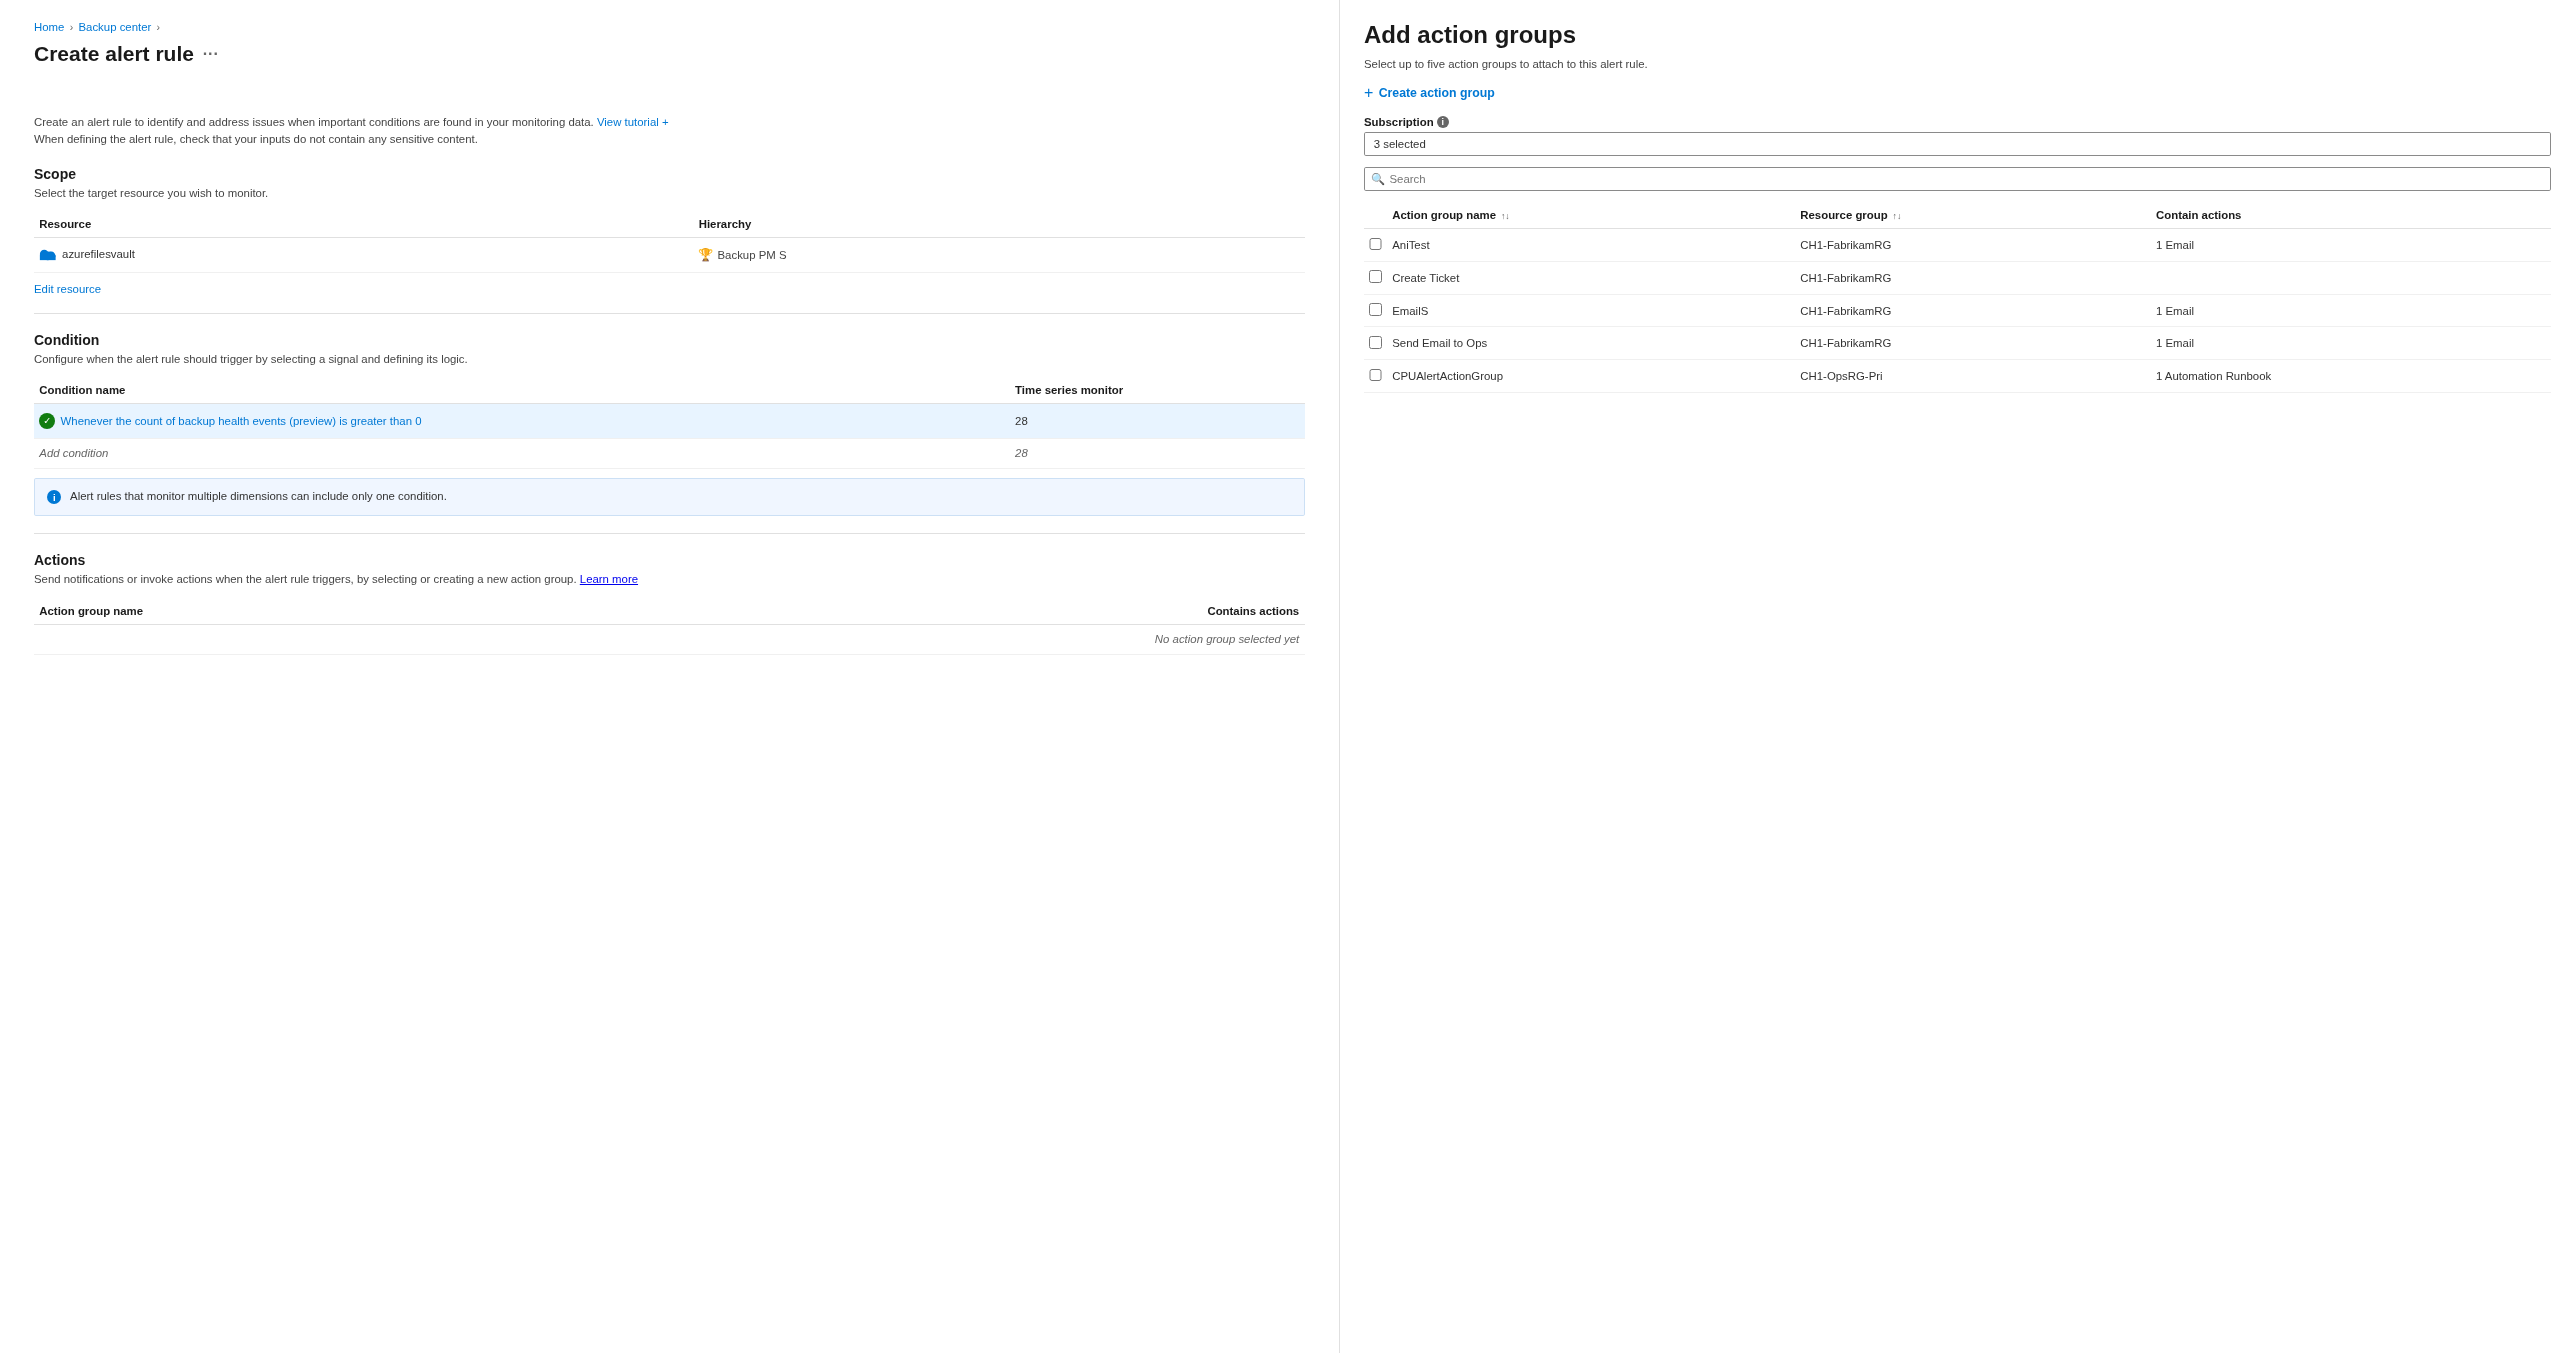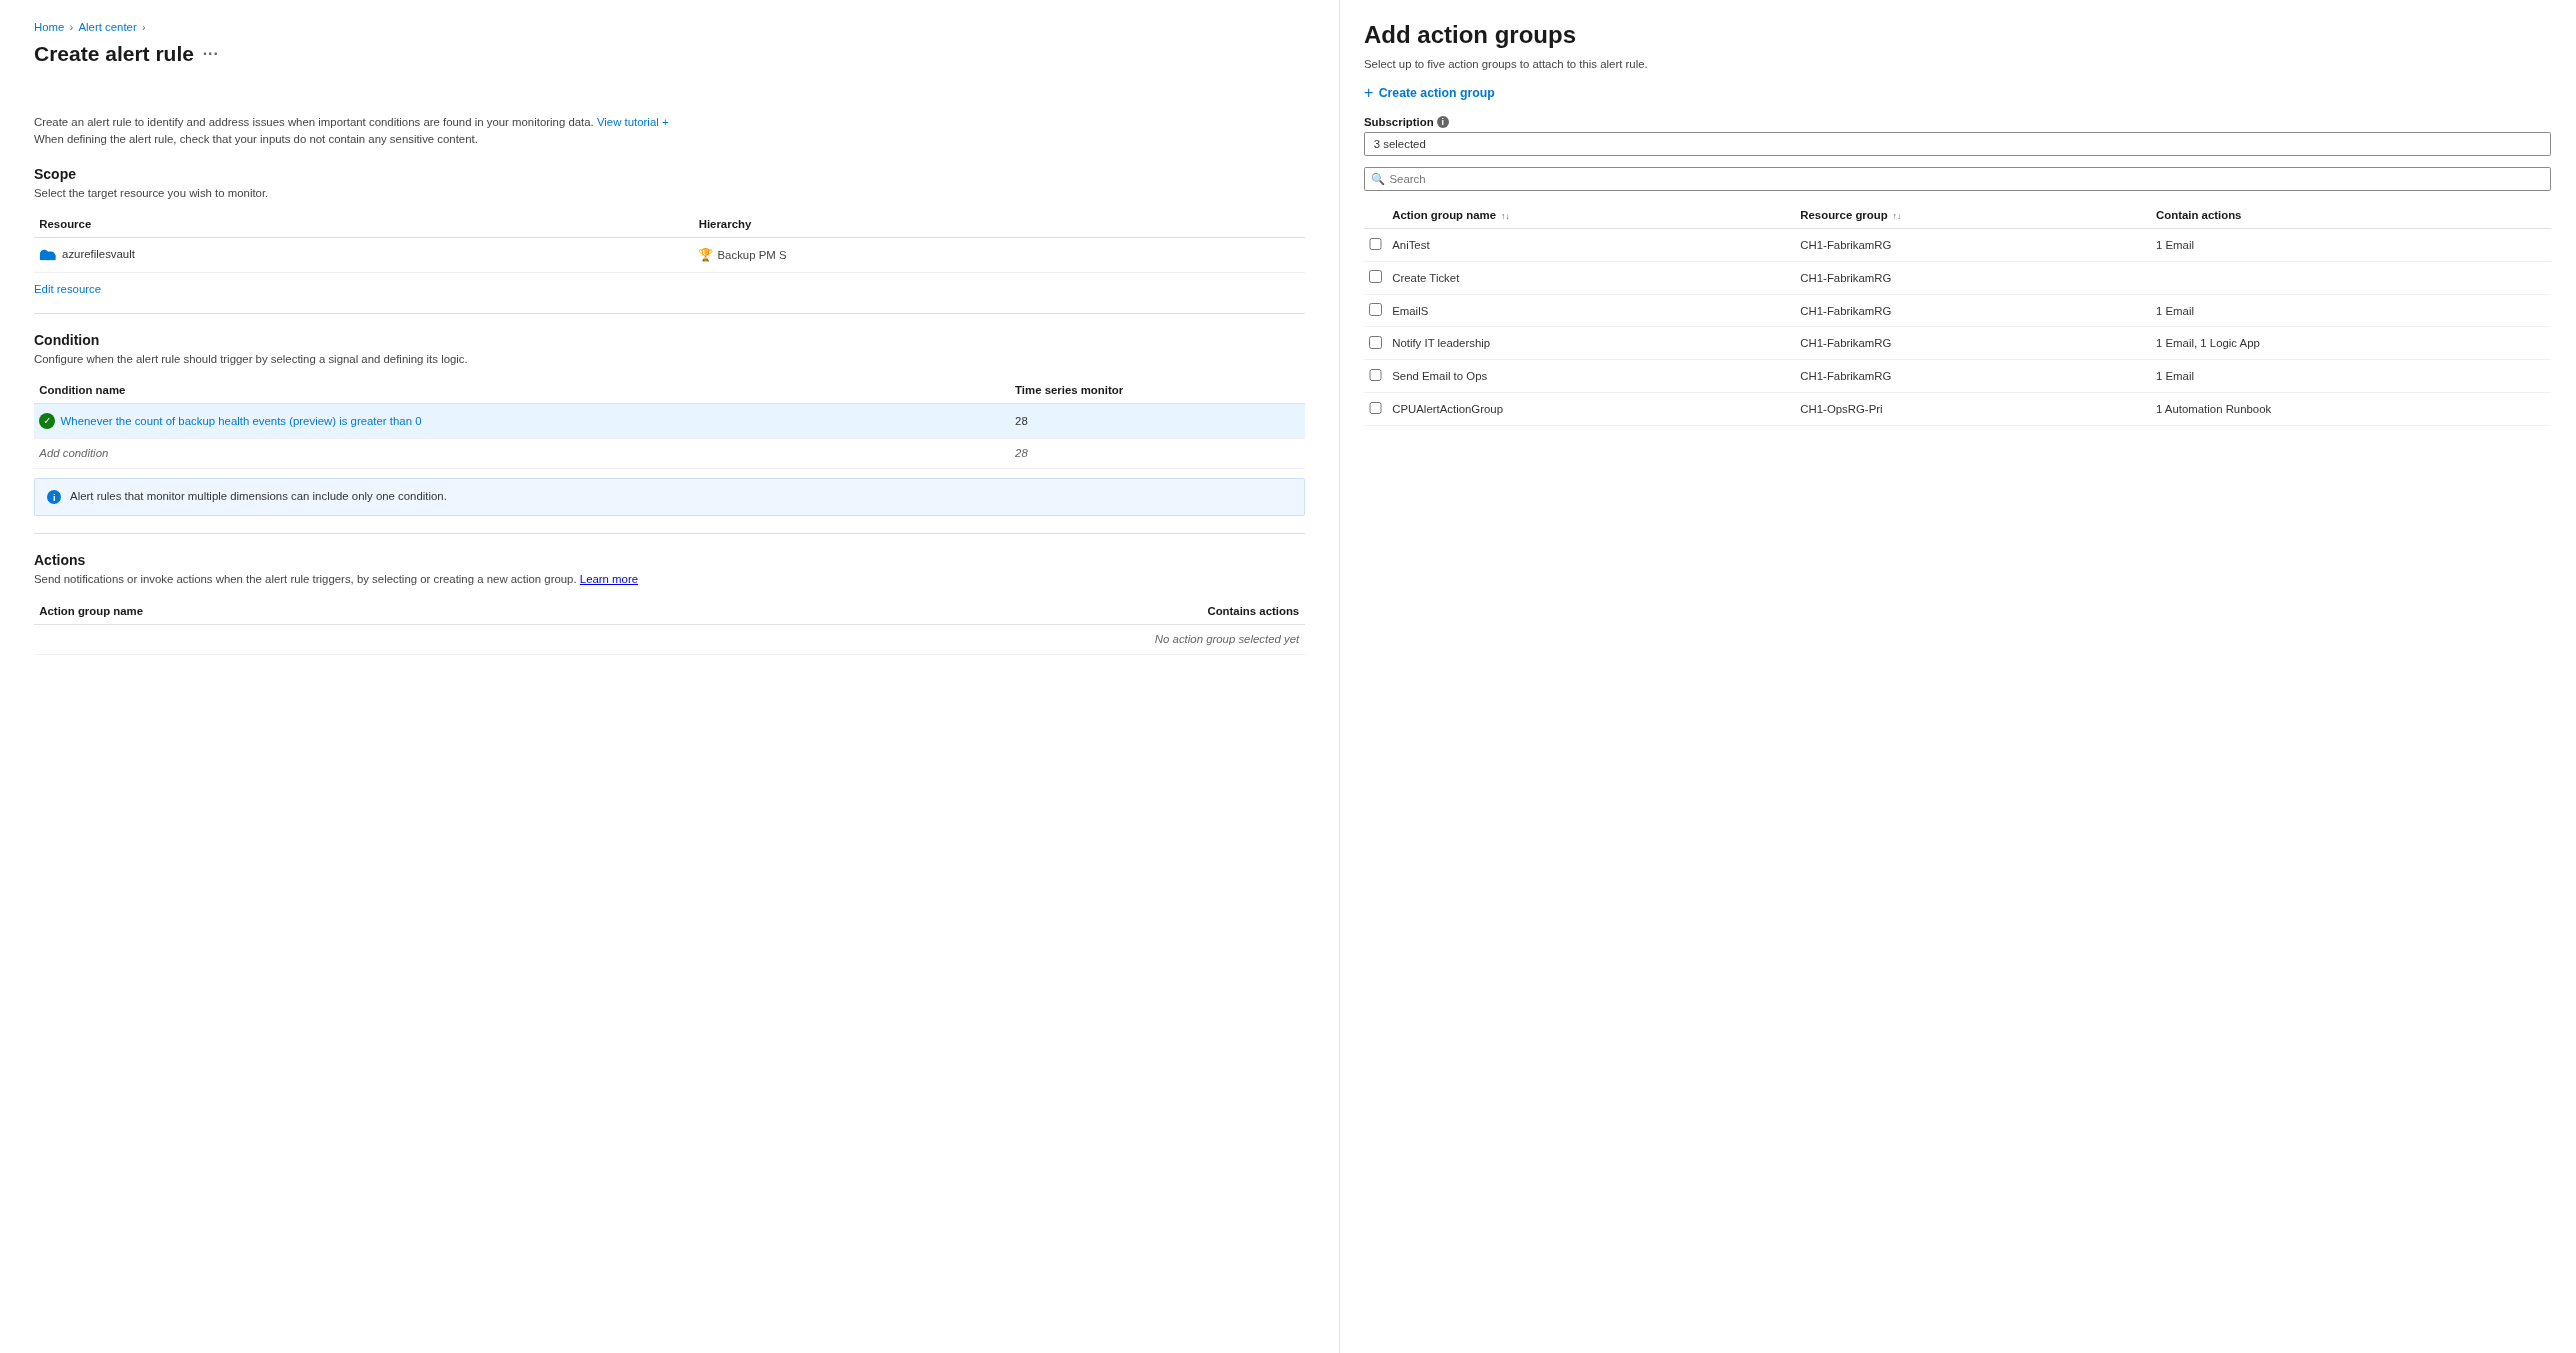--- a/index.html
+++ b/index.html
@@ -340,21 +340,21 @@
   </style>
 </head>
 <body>
 
 <div class="left-panel">
 
   
   <div class="breadcrumb">
     <a href="#">Home</a>
     <span class="sep">›</span>
-    <a href="#">Alert center</a>
+    <a href="#">Backup center</a>
     <span class="sep">›</span>
   </div>
 
   
   <h1 class="page-title">
     <span>Create alert rule</span>
     <span class="ellipsis">···</span>
   </h1>
 
   
@@ -525,28 +525,20 @@
         <input type="checkbox" class="checkbox" style="">
       </td>
       <td>EmailS</td>
       <td>CH1-FabrikamRG</td>
       <td class="contains-truncated">1 Email</td>
     </tr>
         <tr>
       <td class="checkbox-cell">
         <input type="checkbox" class="checkbox" style="">
       </td>
-      <td>Notify IT leadership</td>
-      <td>CH1-FabrikamRG</td>
-      <td class="contains-truncated">1 Email, 1 Logic App</td>
-    </tr>
-        <tr>
-      <td class="checkbox-cell">
-        <input type="checkbox" class="checkbox" style="">
-      </td>
       <td>Send Email to Ops</td>
       <td>CH1-FabrikamRG</td>
       <td class="contains-truncated">1 Email</td>
     </tr>
         <tr>
       <td class="checkbox-cell">
         <input type="checkbox" class="checkbox" style="">
       </td>
       <td>CPUAlertActionGroup</td>
       <td>CH1-OpsRG-Pri</td>

